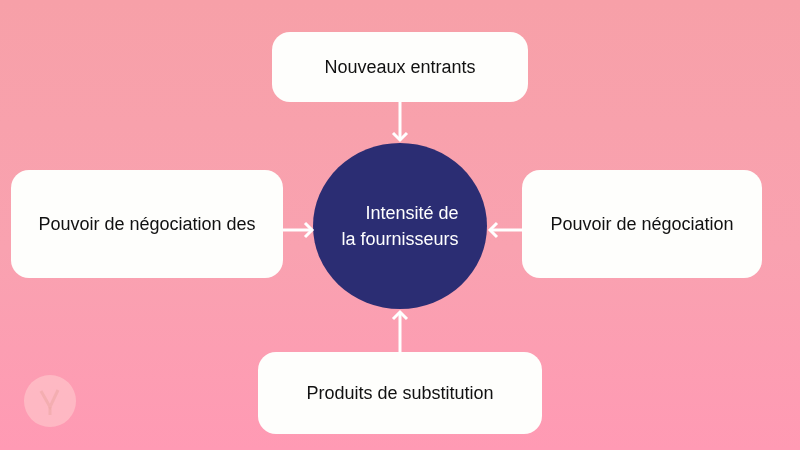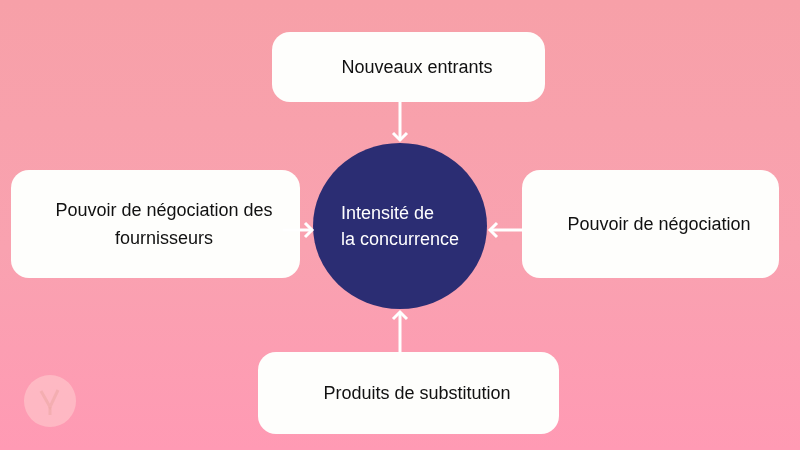--- a/index.html
+++ b/index.html
@@ -4,62 +4,61 @@
 <style>
   html, body { margin:0; padding:0; }
   body {
     width:800px; height:450px; overflow:hidden; position:relative;
     background: linear-gradient(180deg, #f7a0a8 0%, #f9a2b0 55%, #ff9ab4 100%);
     font-family: "Liberation Sans", sans-serif;
   }
   .box {
     position:absolute; background:#fefefc; border-radius:18px;
     display:flex; align-items:center; justify-content:center; text-align:center;
-    color:#111; font-size:18px; line-height:28px;padding-left:17px;
+    color:#111; font-size:18px; line-height:28px;
   }
   .circle {
     position:absolute; left:313px; top:143px; width:174px; height:166px;
     border-radius:50%; background:#2b2d73;
-    display:flex; align-items:center; justify-content:center; text-align:left;
+    display:flex; align-items:center; justify-content:center; text-align:right;
     color:#ffffff; font-size:18px; line-height:26px;
   }
   .arrow { position:absolute; }
   .logo {
     position:absolute; left:24px; top:375px; width:52px; height:52px;
     border-radius:50%; background:rgba(255,220,215,0.45);
   }
 </style>
 </head>
 <body>
 
 <div class="box" style="left:272px;top:32px;width:256px;height:70px;">
   <span>Nouveaux entrants</span>
 </div>
 
 <div class="box" style="left:11px;top:170px;width:272px;height:108px;">
   <div>
     <div>Pouvoir de négociation des</div>
-    <div>fournisseurs</div>
   </div>
 </div>
 
 <div class="box" style="left:522px;top:170px;width:240px;height:108px;">
   <div>
     <div>Pouvoir de négociation</div>
   </div>
 </div>
 
 <div class="box" style="left:258px;top:352px;width:284px;height:82px;">
   <span>Produits de substitution</span>
 </div>
 
 <div class="circle">
   <div>
     <div>Intensité de</div>
-    <div>la concurrence</div>
+    <div>la fournisseurs</div>
   </div>
 </div>
 
 <svg class="arrow" style="left:390px;top:102px;" width="20" height="42">
   <line x1="10" y1="0" x2="10" y2="38" stroke="#fff" stroke-width="3"></line>
   <polyline points="3,31 10,38 17,31" fill="none" stroke="#fff" stroke-width="3"></polyline>
 </svg>
 <svg class="arrow" style="left:390px;top:309px;" width="20" height="44">
   <line x1="10" y1="3" x2="10" y2="44" stroke="#fff" stroke-width="3"></line>
   <polyline points="3,10 10,3 17,10" fill="none" stroke="#fff" stroke-width="3"></polyline>

